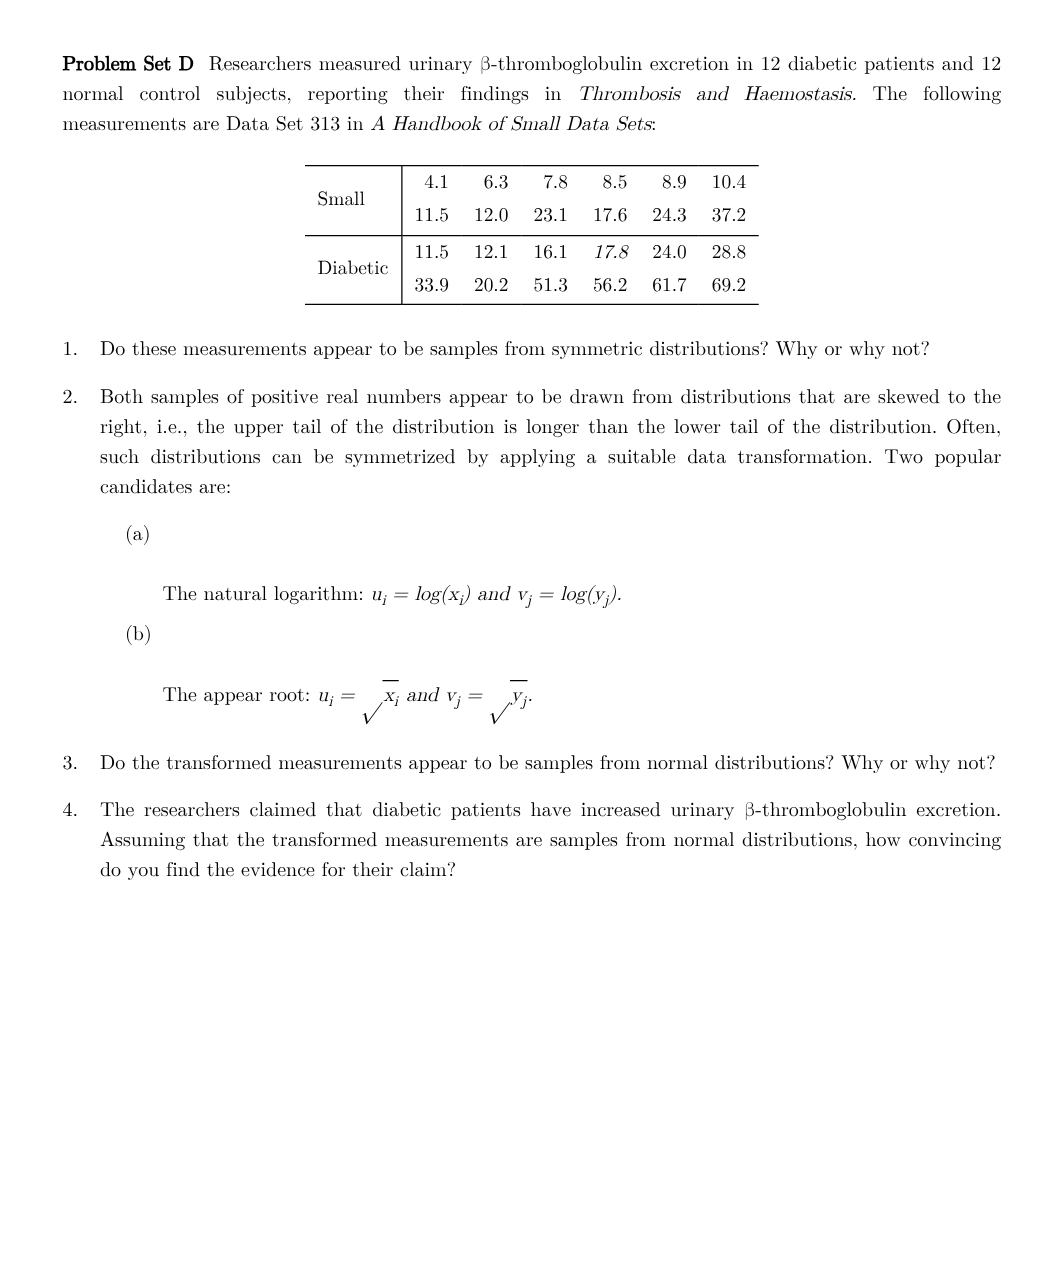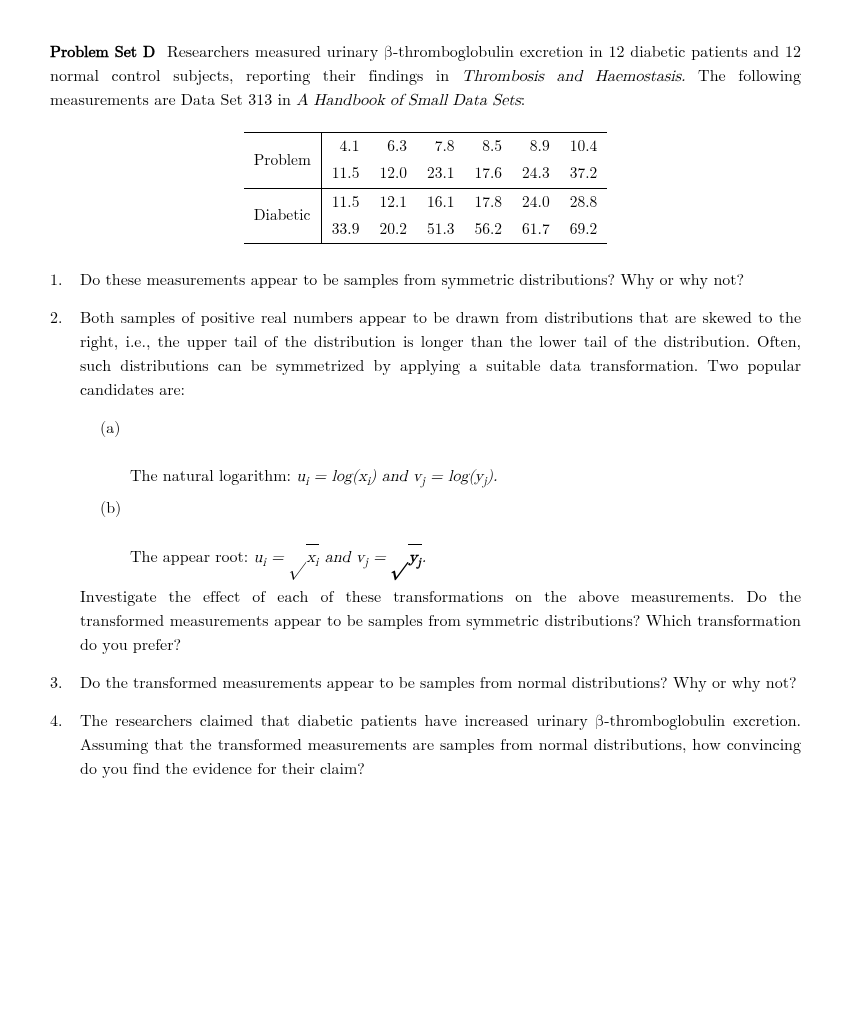--- a/index.html
+++ b/index.html
@@ -119,42 +119,42 @@
 
 <p class="problem-text">
   <strong>Problem Set D</strong>
   &nbsp;<span>Researchers measured urinary β-thromboglobulin excretion in 12 diabetic patients and 12 normal control subjects, reporting their findings in </span><span class="italic">Thrombosis and Haemostasis.</span><span> The following measurements are Data Set 313 in </span><span class="italic">A Handbook of Small Data Sets</span><span>:</span>
 </p>
 
 <div class="data-table-wrapper">
   <table class="data-table">
     <tbody>
       <tr class="top-border">
-        <td class="label-cell" rowspan="2" style="vertical-align:middle; border-top:1px solid #000; border-bottom:1px solid #000;">Problem</td>
+        <td class="label-cell" rowspan="2" style="vertical-align:middle; border-top:1px solid #000; border-bottom:1px solid #000;">Small</td>
         <td>4.1</td>
         <td>6.3</td>
         <td>7.8</td>
         <td>8.5</td>
         <td>8.9</td>
         <td style="border-top:1px solid #000;">10.4</td>
       </tr>
       <tr>
         <td>11.5</td>
         <td>12.0</td>
         <td>23.1</td>
         <td>17.6</td>
         <td>24.3</td>
         <td>37.2</td>
       </tr>
       <tr class="row-diabetic">
         <td class="label-cell" rowspan="2" style="vertical-align:middle; border-top:1px solid #000; border-bottom:1px solid #000;">Diabetic</td>
         <td style="border-top:1px solid #000;">11.5</td>
         <td style="border-top:1px solid #000;">12.1</td>
         <td style="border-top:1px solid #000;">16.1</td>
-        <td style="border-top:1px solid #000;">17.8</td>
+        <td style="border-top:1px solid #000;font-style:italic;">17.8</td>
         <td style="border-top:1px solid #000;">24.0</td>
         <td style="border-top:1px solid #000;">28.8</td>
       </tr>
       <tr>
         <td style="border-bottom:1px solid #000;">33.9</td>
         <td style="border-bottom:1px solid #000;">20.2</td>
         <td style="border-bottom:1px solid #000;">51.3</td>
         <td style="border-bottom:1px solid #000;">56.2</td>
         <td style="border-bottom:1px solid #000;">61.7</td>
         <td style="border-bottom:1px solid #000;">69.2</td>
@@ -195,31 +195,30 @@
           <div class="sub-item-content">
             <span>The appear root: </span>
             <span class="math">
               u<sub>i</sub> = 
               <span style="display:inline-block; position:relative; padding-left:2px;">
                 <span style="position:relative; display:inline-block;">
                   <span style="font-size:1.1em; position:relative; top:1px;">√</span><span style="border-top:1px solid #000; display:inline-block; padding: 0 1px;">x<sub>i</sub></span>
                 </span>
               </span>
               and v<sub>j</sub> = 
-              <span style="display:inline-block; position:relative; padding-left:2px;font-weight:bold;">
+              <span style="display:inline-block; position:relative; padding-left:2px;">
                 <span style="font-size:1.1em; position:relative; top:1px;">√</span><span style="border-top:1px solid #000; display:inline-block; padding: 0 1px;">y<sub>j</sub></span>
               </span>.
             </span>
           </div>
         </div>
 
       </div>
 
       
-      <p style="text-align:justify;">Investigate the effect of each of these transformations on the above measurements.  Do the transformed measurements appear to be samples from symmetric distributions?  Which transformation do you prefer?</p>
 
     </div>
   </div>
 
   <div class="question-item">
     <span class="question-number">3.</span>
     <div class="question-content">
       <span>Do the transformed measurements appear to be samples from normal distributions?  Why or why not?</span>
     </div>
   </div>

